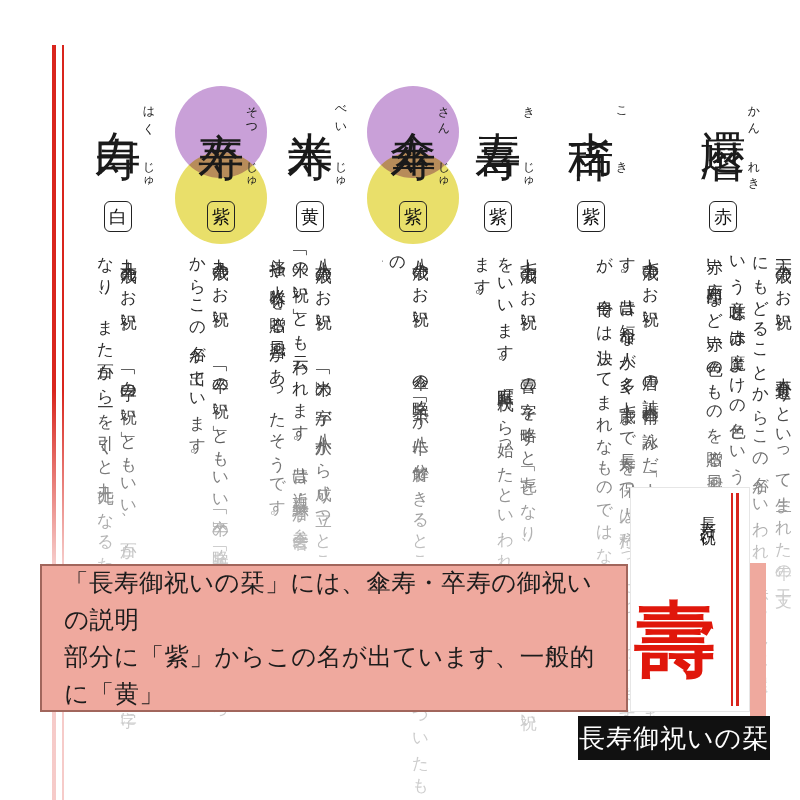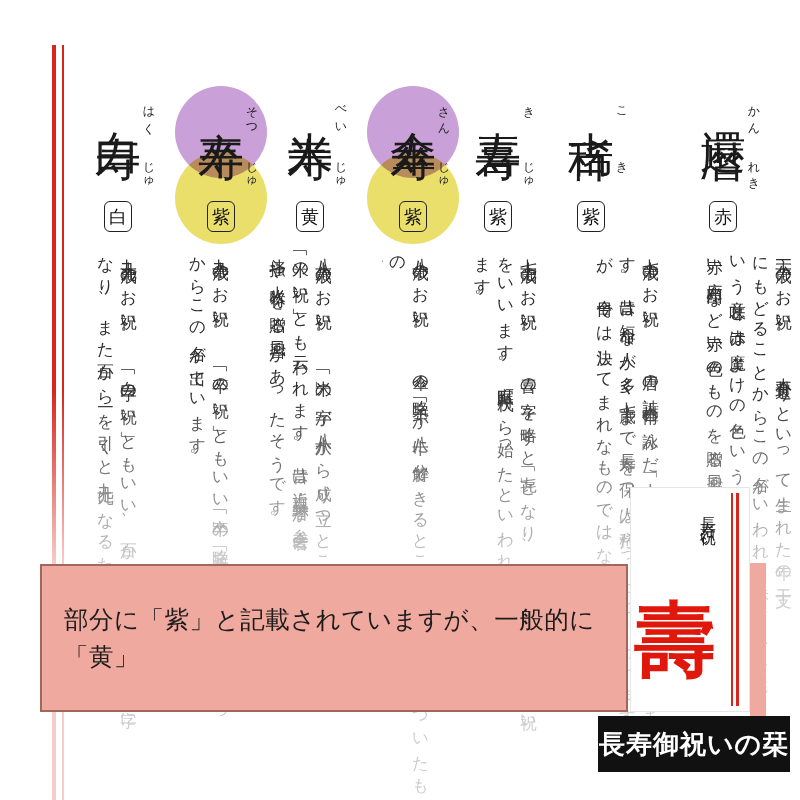--- a/index.html
+++ b/index.html
@@ -37,23 +37,23 @@
       border:1px solid #e6e6e6;box-sizing:border-box;}
   #card .card-title{position:absolute;left:66px;top:16px;writing-mode:vertical-rl;text-orientation:upright;
       font-family:"Liberation Serif","DejaVu Serif",serif;font-size:16px;letter-spacing:6px;
       color:#1a1a1a;transform:rotate(1deg);}
   #card .mizuhiki{position:absolute;top:5px;bottom:5px;}
   #card .mizuhiki.m-thin{left:100px;width:2px;}
   #card .mizuhiki.m-thick{left:105px;width:3px;}
   #card .seal{position:absolute;left:2px;top:105px;width:84px;text-align:center;
       font-family:"Liberation Serif","DejaVu Serif",serif;font-weight:bold;font-size:82px;line-height:96px;}
   
-  #footer-label{position:absolute;left:598px;top:716px;width:192px;height:56px;
+  #footer-label{position:absolute;left:578px;top:716px;width:192px;height:44px;
       display:flex;align-items:center;justify-content:center;
-      font-size:26px;font-weight:bold;letter-spacing:1px;}
+      font-size:26px;font-weight:normal;letter-spacing:1px;}
 </style>
 </head>
 <body>
 
 <div id="stage">
   <div class="rule thick" style="background: rgb(217, 37, 29);"></div>
   <div class="rule thin" style="background: rgb(217, 37, 29);"></div>
 
   <div id="columns">
       <div class="title-kanji" style="left: 700px;">還暦</div>
@@ -128,17 +128,18 @@
   <div id="side-bar" style="background: rgb(239, 169, 158);"></div>
 
   <div id="card">
     <div class="card-title">長寿祝い</div>
     <div class="mizuhiki m-thin" style="background: rgb(217, 37, 29);"></div>
     <div class="mizuhiki m-thick" style="background: rgb(217, 37, 29);"></div>
     <div class="seal" style="color: rgb(224, 23, 11);">壽</div>
   </div>
 
   <div id="note" style="background: rgb(239, 169, 158); border-color: rgb(161, 102, 92);">
-      <div class="note-line">部分に「紫」と記載されていますが、一般的に「黄」</div>
+      <div class="note-line">「長寿御祝いの栞」には、傘寿・卒寿の御祝いの説明</div>
+      <div class="note-line">部分に「紫」からこの名が出ています、一般的に「黄」</div>
     </div>
 
   <div id="footer-label" style="background: rgb(17, 17, 17); color: rgb(255, 255, 255);">長寿御祝いの栞</div>
 </div>
 
 </body></html>

